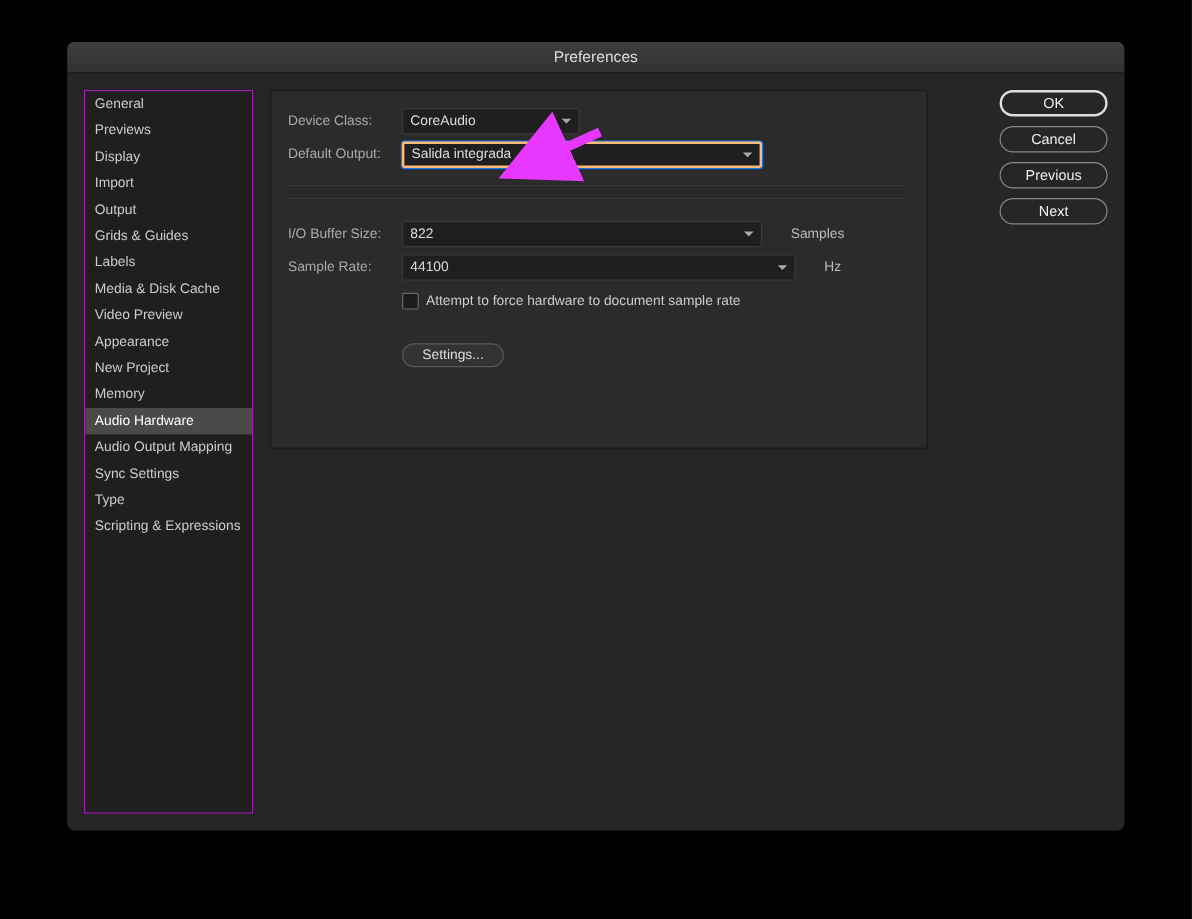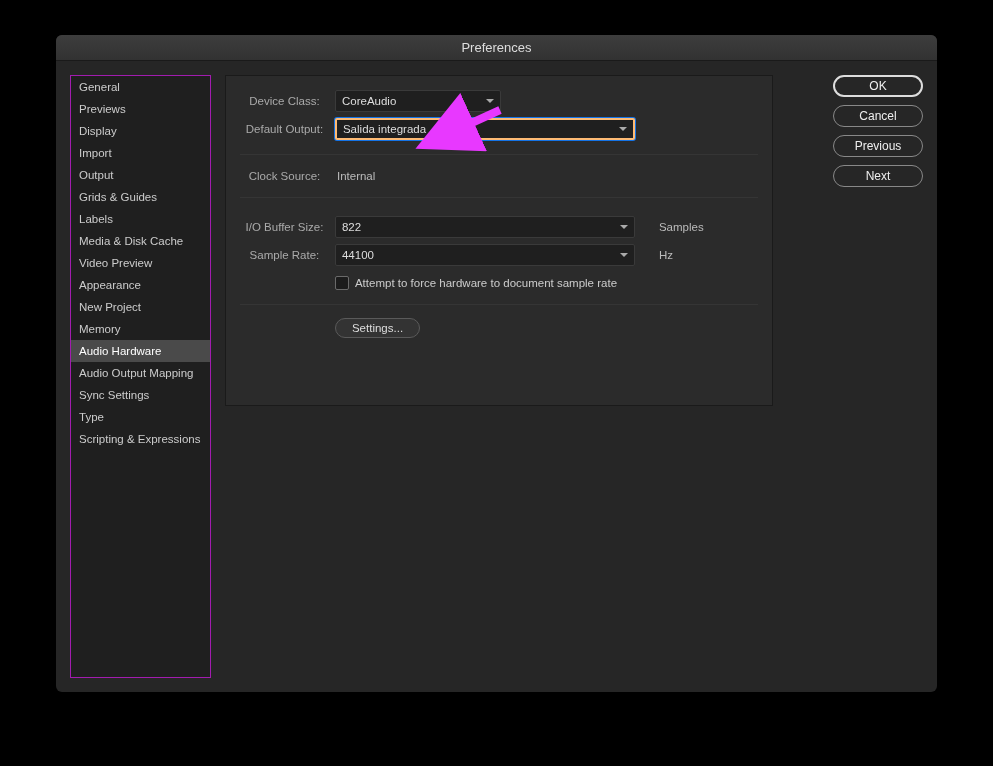--- a/index.html
+++ b/index.html
@@ -71,21 +71,21 @@
   .row {
     display: flex;
     align-items: center;
     margin-bottom: 6px;
     min-height: 22px;
   }
   .row.gap-top { }
   .row.gap-mid { margin-top: 18px; }
   .row-label {
     width: 95px;
-    text-align: center;
+    text-align: left;
     padding-right: 6px;
     color: #aaa;
     font-size: 11.5px;
   }
   .dropdown {
     height: 22px;
     background: #1f1f1f;
     border: 1px solid #3a3a3a;
     border-radius: 2px;
     display: flex;
@@ -209,55 +209,51 @@
         <div class="sidebar-item">Sync Settings</div>
         <div class="sidebar-item">Type</div>
         <div class="sidebar-item">Scripting &amp; Expressions</div>
       </div>
 
     <div class="main">
       <div class="panel">
 
         <div class="row">
           <div class="row-label">Device Class:</div>
-          <div class="dropdown" style="width:166px">
+          <div class="dropdown" style="width:148px">
             <span>CoreAudio</span>
             <span class="chev"></span>
           </div>
         </div>
 
         <div class="row gap-top">
           <div class="row-label">Default Output:</div>
           <div class="dropdown highlight" style="width:300px">
             <span>Salida integrada</span>
             <span class="chev"></span>
           </div>
         </div>
 
         <div class="divider" style="margin-top:14px"></div>
 
-        <div class="row" style="margin-top:10px">
-          <div class="row-label">Clock Source:</div>
-          <div class="static-val">Internal</div>
-        </div>
 
         <div class="divider" style="margin-top:10px"></div>
 
         <div class="row gap-mid">
           <div class="row-label">I/O Buffer Size:</div>
           <div class="dropdown" style="width:300px">
             <span>822</span>
             <span class="chev"></span>
           </div>
           <span class="unit">Samples</span>
         </div>
 
         <div class="row">
           <div class="row-label">Sample Rate:</div>
-          <div class="dropdown" style="width:300px">
+          <div class="dropdown" style="width:328px">
             <span>44100</span>
             <span class="chev"></span>
           </div>
           <span class="unit">Hz</span>
         </div>
 
         <div class="row" style="margin-top:4px">
           <div class="row-label"></div>
           <div class="checkbox"></div>
           <span class="check-label">Attempt to force hardware to document sample rate</span>

